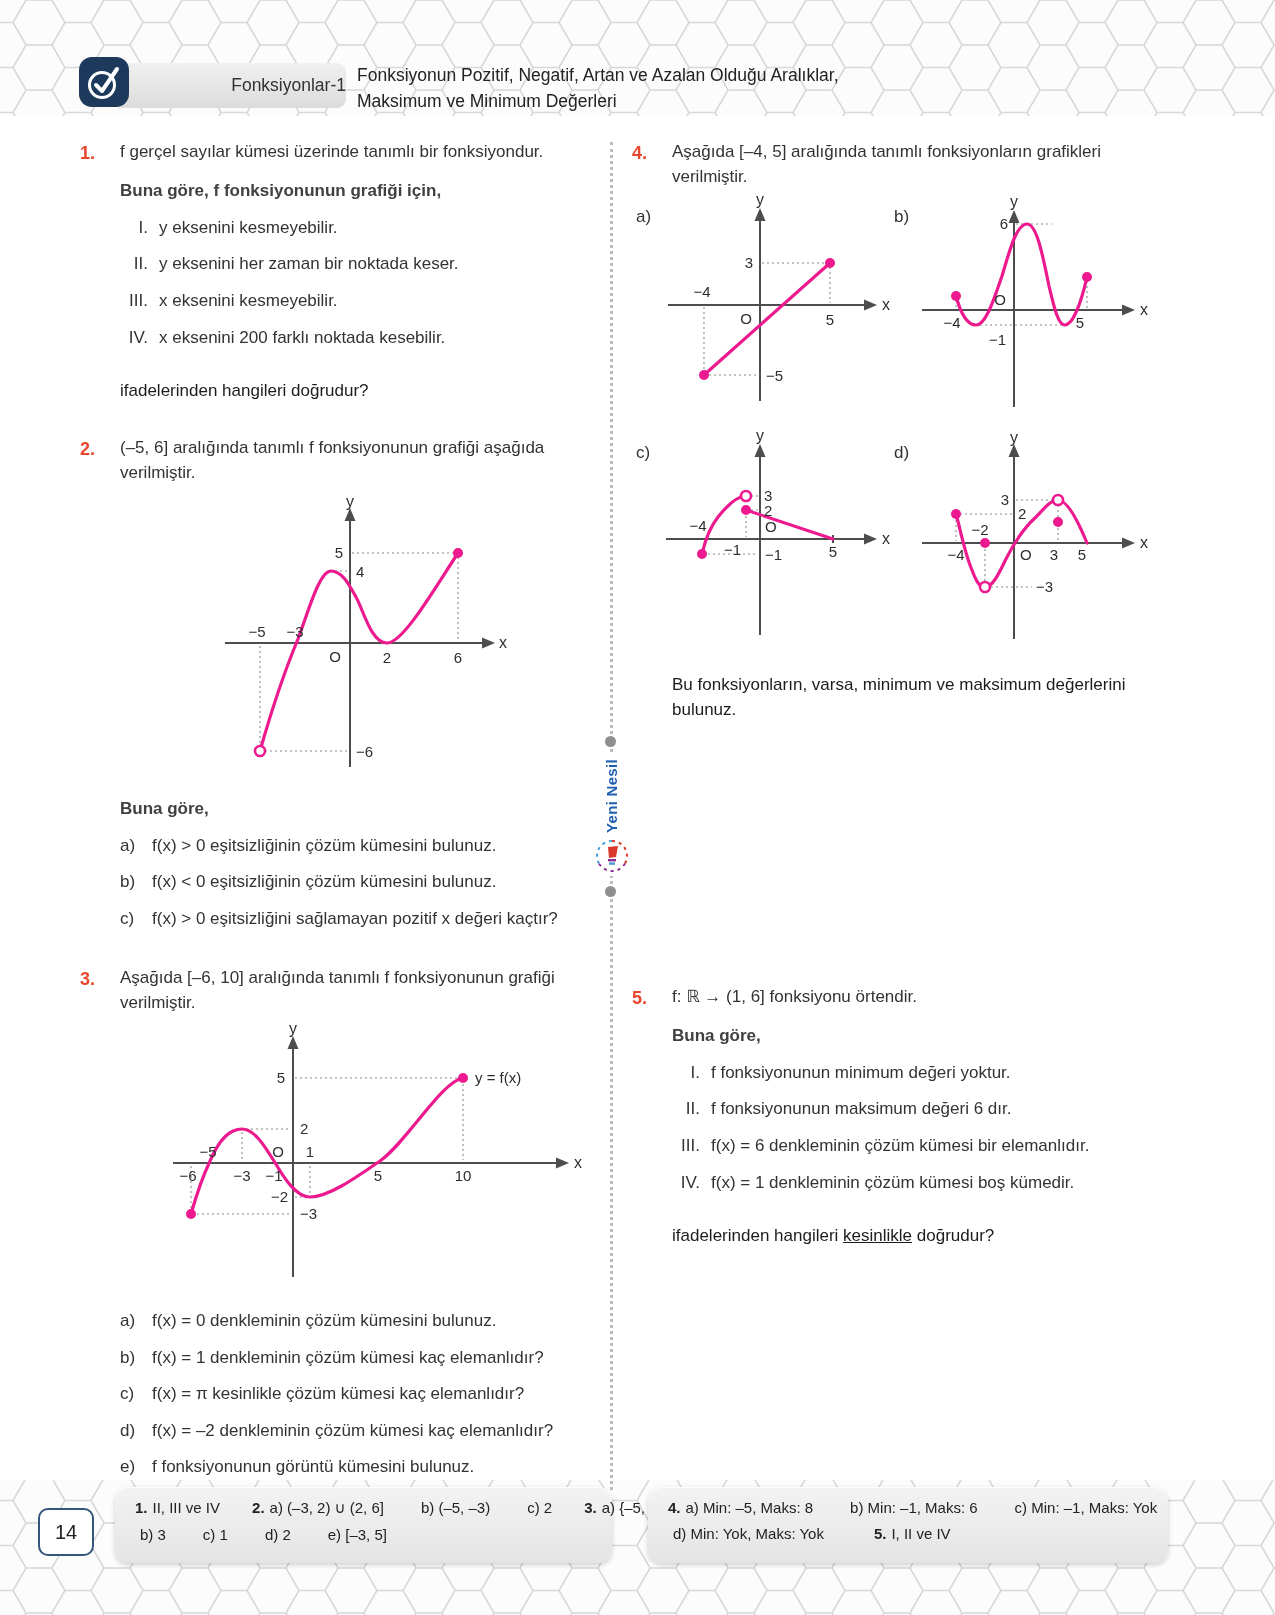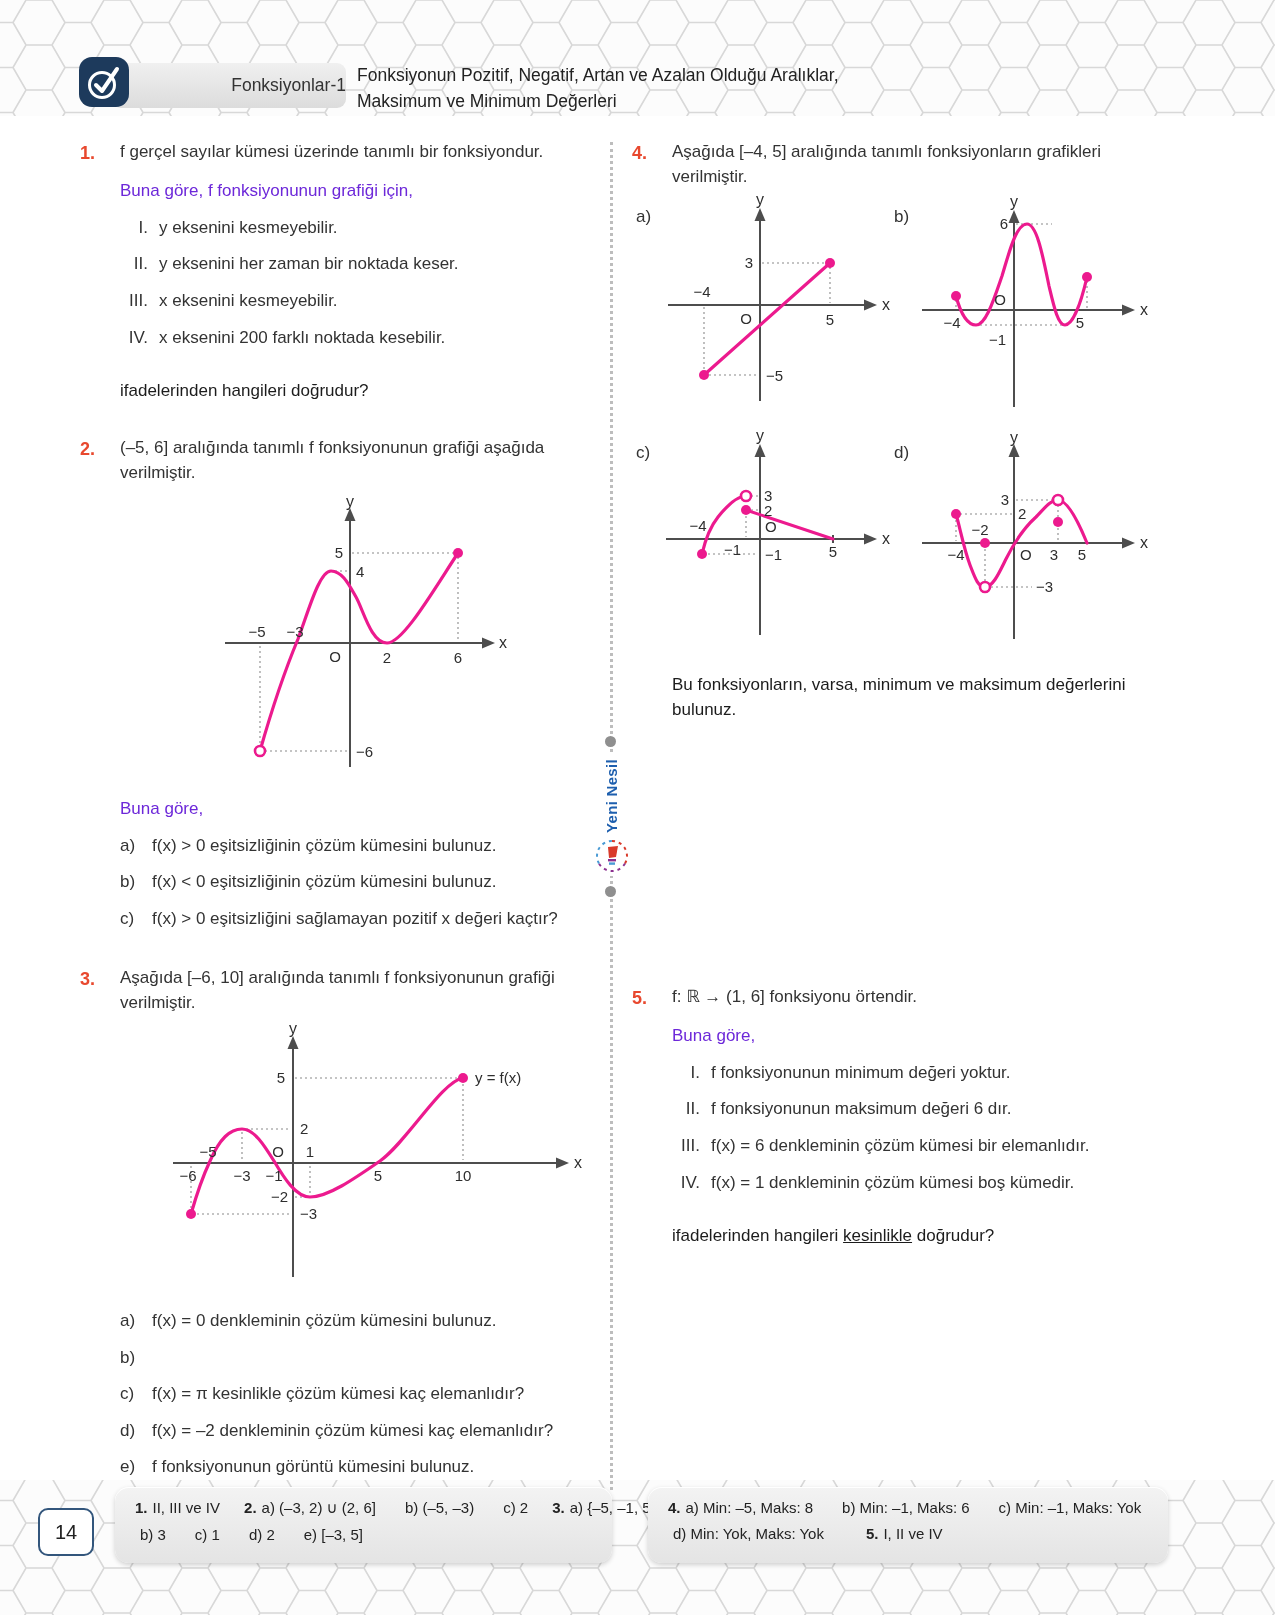--- a/index.html
+++ b/index.html
@@ -18,21 +18,21 @@
     display:flex;align-items:center;justify-content:flex-end;
     font-size:17.5px;color:#333;z-index:2}
   #badge-icon{position:absolute;left:78px;top:56px;z-index:3}
   #page-title{position:absolute;left:357px;top:62px;font-size:17.5px;color:#222;line-height:1.5;z-index:2}
 
   
   .question{position:absolute;width:534px;font-size:17px;line-height:1.45;color:#333;z-index:2}
   .qrow{display:flex}
   .qnum{flex:0 0 40px;color:#e8482e;font-weight:bold;font-size:18px}
   .qtext{flex:1}
-  .qlead{font-weight:normal;color:#6d28d9;margin:13px 0 0 40px}
+  .qlead{font-weight:bold;color:#404040;margin:13px 0 0 40px}
   .qoutro{font-weight:normal;color:#1c1c1c;margin:29px 0 0 40px}
   .itm{display:flex;margin:12px 0 0 36px}
   .itm .rlab{flex:0 0 32px;text-align:right;margin-right:11px}
   .itm .alab{flex:0 0 32px}
   .ul{text-decoration:underline}
 
   
   .graph{margin-top:8px}
   .ax{stroke:#4d4d4d;stroke-width:2;fill:none}
   .ah{fill:#4d4d4d}
@@ -60,21 +60,21 @@
     font-weight:bold;color:#1e5fae;font-size:15px;white-space:nowrap;z-index:4;letter-spacing:.3px}
   #brandlogo{position:absolute;left:594px;top:838px;z-index:4}
 
   
   .ansbox{position:absolute;top:1487px;height:76px;box-sizing:border-box;
     background:linear-gradient(180deg,#f3f3f3,#e4e4e4);
     border-radius:14px;box-shadow:0 2px 5px rgba(0,0,0,.18), inset 0 1px 0 #fff;
     padding:12px 20px 0 20px;font-size:15px;color:#222;z-index:5}
   #ansbox-left{left:115px;width:497px}
   #ansbox-right{left:648px;width:520px}
-  .ansrow{display:flex;gap:24px;margin-bottom:9px;white-space:nowrap}
+  .ansrow{display:flex;gap:32px;margin-bottom:9px;white-space:nowrap}
   .seg b{margin-right:5px}
   #pagebox{position:absolute;left:38px;top:1508px;width:52px;height:44px;
     background:#fff;border:2px solid #33567c;border-radius:10px;z-index:5;
     display:flex;align-items:center;justify-content:center;font-size:20px;color:#222}
 </style>
 </head>
 <body>
 
 <svg class="hexstrip" style="top:0" width="1275" height="128">
   <defs>
@@ -219,20 +219,21 @@
     <text class="tl" x="220" y="158" text-anchor="middle">5</text>
     <text class="tl" x="305" y="158" text-anchor="middle">10</text>
     <text class="tl" x="317" y="60" text-anchor="start">y = f(x)</text>
   </svg>
   <div class="itm" style="margin-left:40px;margin-top:16px">
     <span class="alab">a)</span>
     <span>f(x) = 0 denkleminin çözüm kümesini bulunuz.</span>
   </div>
   <div class="itm" style="margin-left:40px">
     <span class="alab">b)</span>
+    <span>f(x) = 1 denkleminin çözüm kümesi kaç elemanlıdır?</span>
   </div>
   <div class="itm" style="margin-left:40px">
     <span class="alab">c)</span>
     <span>f(x) = π kesinlikle çözüm kümesi kaç elemanlıdır?</span>
   </div>
   <div class="itm" style="margin-left:40px">
     <span class="alab">d)</span>
     <span>f(x) = –2 denkleminin çözüm kümesi kaç elemanlıdır?</span>
   </div>
   <div class="itm" style="margin-left:40px">

